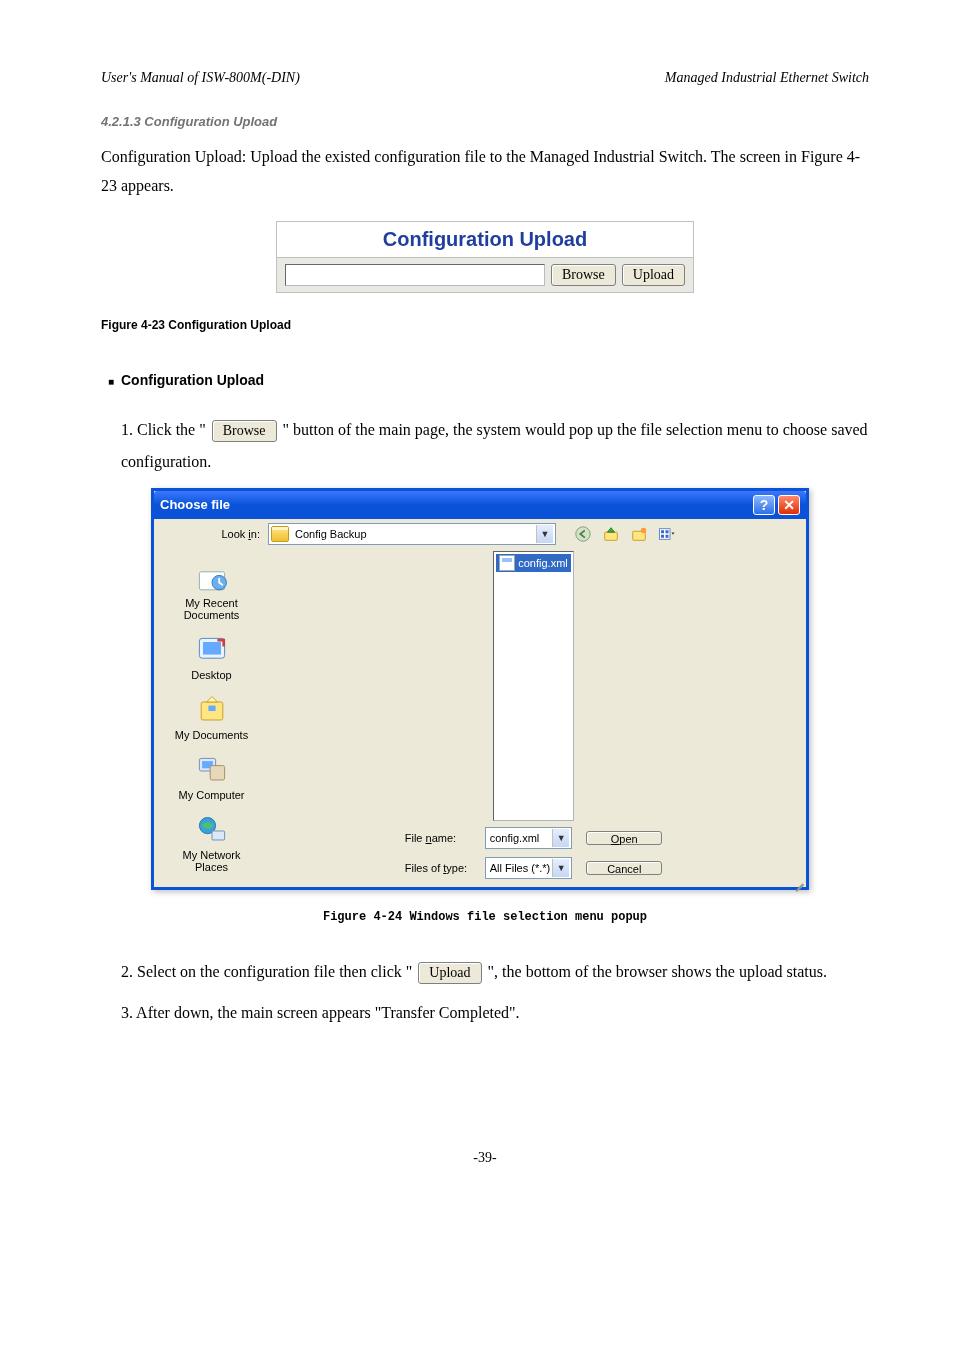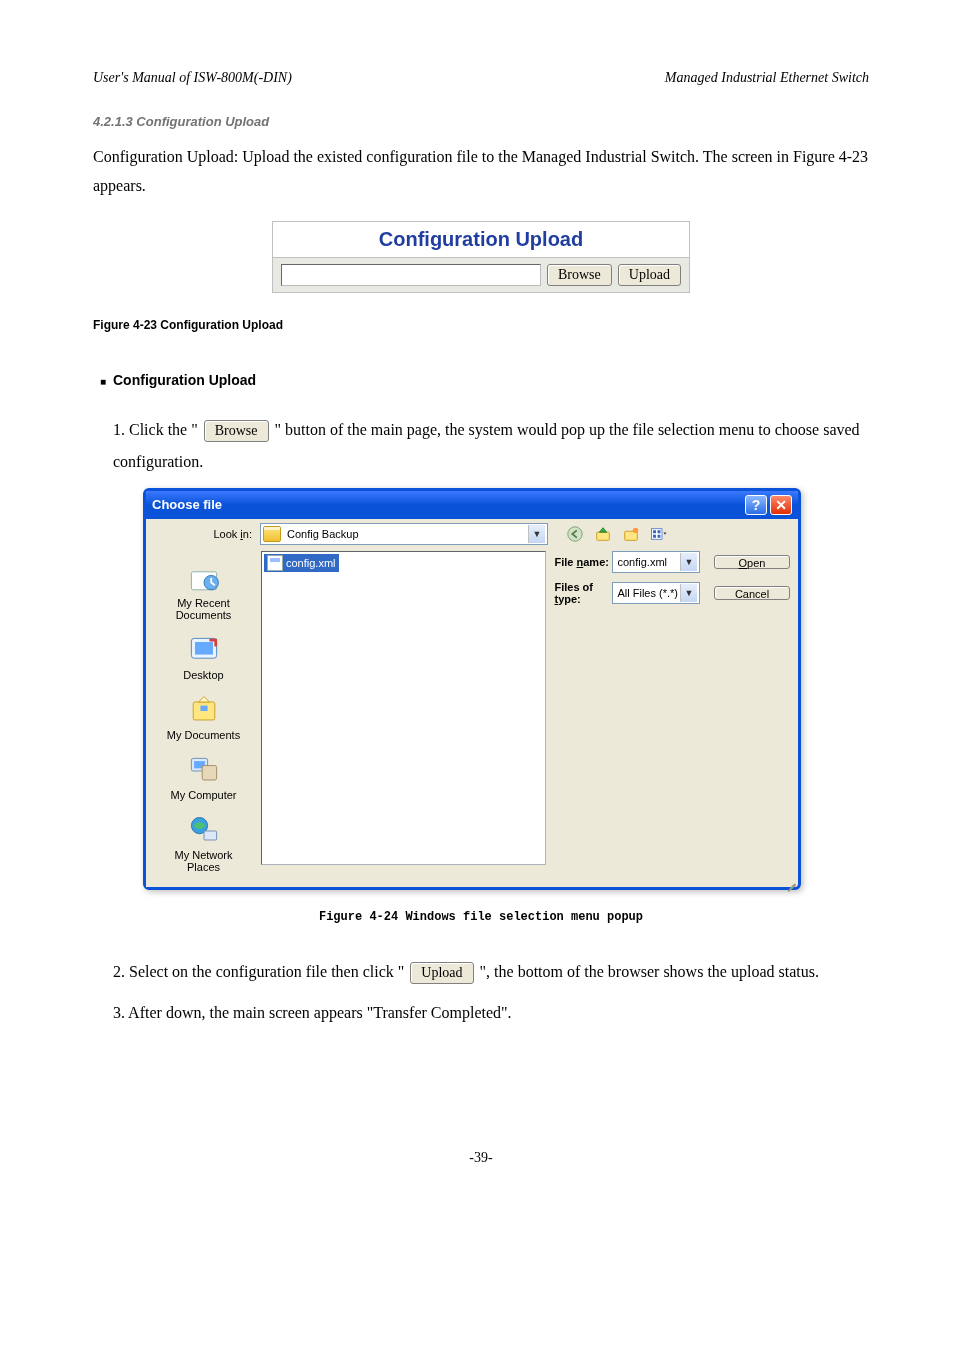--- a/index.html
+++ b/index.html
@@ -6,20 +6,21 @@
     margin: 0;
     padding: 0;
     font-family: "Times New Roman", serif;
     font-size: 16px;
     color: #000;
     width: 954px;
     background: #fff;
   }
   .page {
     padding: 70px 85px 60px 93px;
+    margin-left: 8px;
   }
   .bullet {
     display: flex;
     margin-bottom: 8px;
   }
   .bullet-mark {
     width: 20px;
     flex-shrink: 0;
     font-size: 10px;
     line-height: 20px;
@@ -78,21 +79,21 @@
   .inline-img-btn {
     vertical-align: middle;
     margin: 0 2px;
   }
 
   
   .dlg {
     width: 652px;
     margin: 10px auto 20px 50px;
     border: 3px solid #0a53d8;
-    border-radius: 6px;
+    border-radius: 0;
     background: #ece9d8;
     font-family: Tahoma, sans-serif;
     font-size: 11px;
     box-shadow: 2px 2px 6px rgba(0,0,0,0.25);
     position: relative;
   }
   .dlg-titlebar {
     background: linear-gradient(to bottom, #3b78ff 0%, #0a53d8 50%, #0a53d8 100%);
     color: #fff;
     font-weight: bold;
@@ -172,21 +173,21 @@
   }
   .file-ic {
     width: 14px; height: 14px; margin-right:3px;
     background:#fff; border:1px solid #9aa; position:relative;
   }
   .file-ic::after { content:""; position:absolute; top:2px; left:2px; right:2px; height:4px; background:#9cc0ff; }
 
   .dlg-bottom { display:flex; }
   .dlg-bottom-right { flex:1; padding-right:8px; }
   .dlg-ctrl-row { display:flex; align-items:center; margin-bottom:8px; }
-  .dlg-ctrl-label { width: 58px; text-align:left; padding-left: 0; font-size:11px;font-weight:bold; }
+  .dlg-ctrl-label { width: 80px; text-align:left; padding-left: 0; font-size:11px; }
   .dlg-ctrl-combo {
     flex:1; border:1px solid #7f9db9; background:#fff; height:20px;
     display:flex; align-items:center; padding:0 2px;
   }
   .dlg-ctrl-combo .dlg-combo-arrow { height:18px; }
   .dlg-action-btn {
     width: 76px; height:14px;
     margin-left:14px;
     background:#ece9d8; border:1px solid #808080; border-radius:3px;
     box-shadow: inset 1px 1px 0 #fff;
@@ -342,21 +343,21 @@
                 <circle cx="15" cy="14" r="9" fill="#3aa0e0" stroke="#2070a0"></circle>
                 <path d="M8 14 Q15 6 22 14 Q15 22 8 14" fill="#4ac070"></path>
                 <rect x="20" y="20" width="14" height="10" rx="1" fill="#dce8f8" stroke="#6a88b0"></rect>
               </svg>
             </div>
           <div class="place-lbl">My Network
 Places</div>
         </div>
       </div>
 
-      <div style="flex:1; display:flex; flex-direction:row;">
+      <div style="flex:1; display:flex; flex-direction:column;align-items:center;">
         <div class="dlg-filearea">
           <div class="file-item">
             <div class="file-ic"></div>
             <span>config.xml</span>
           </div>
         </div>
 
         <div class="dlg-bottom">
           <div class="dlg-bottom-right">
             <div class="dlg-ctrl-row">

